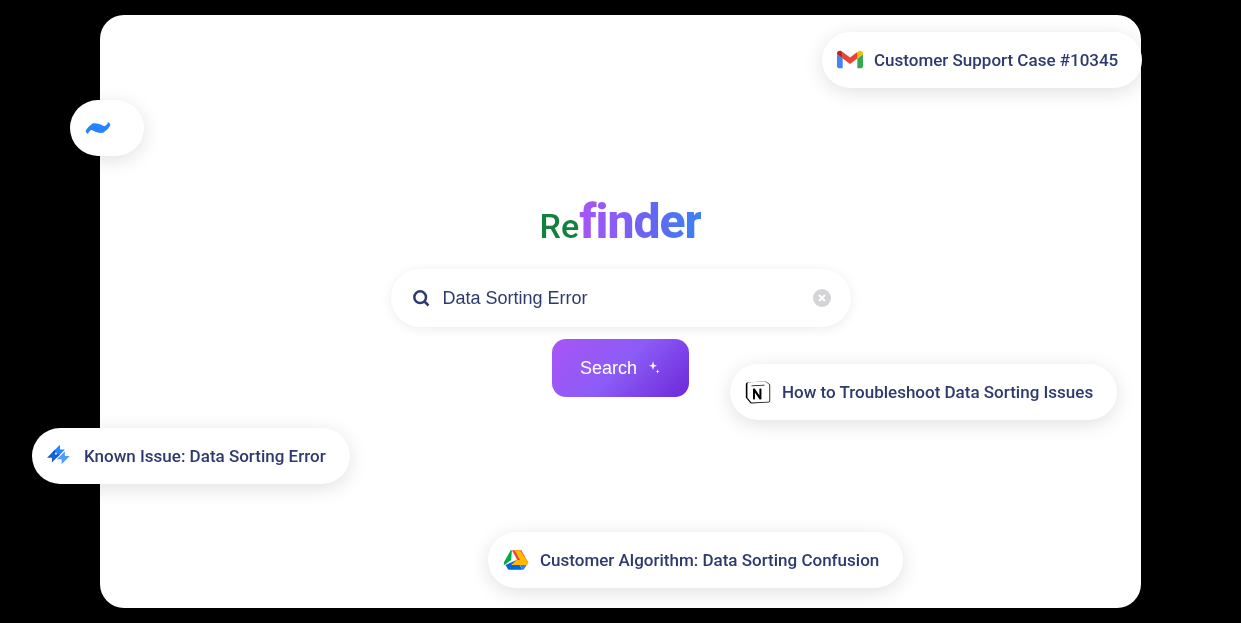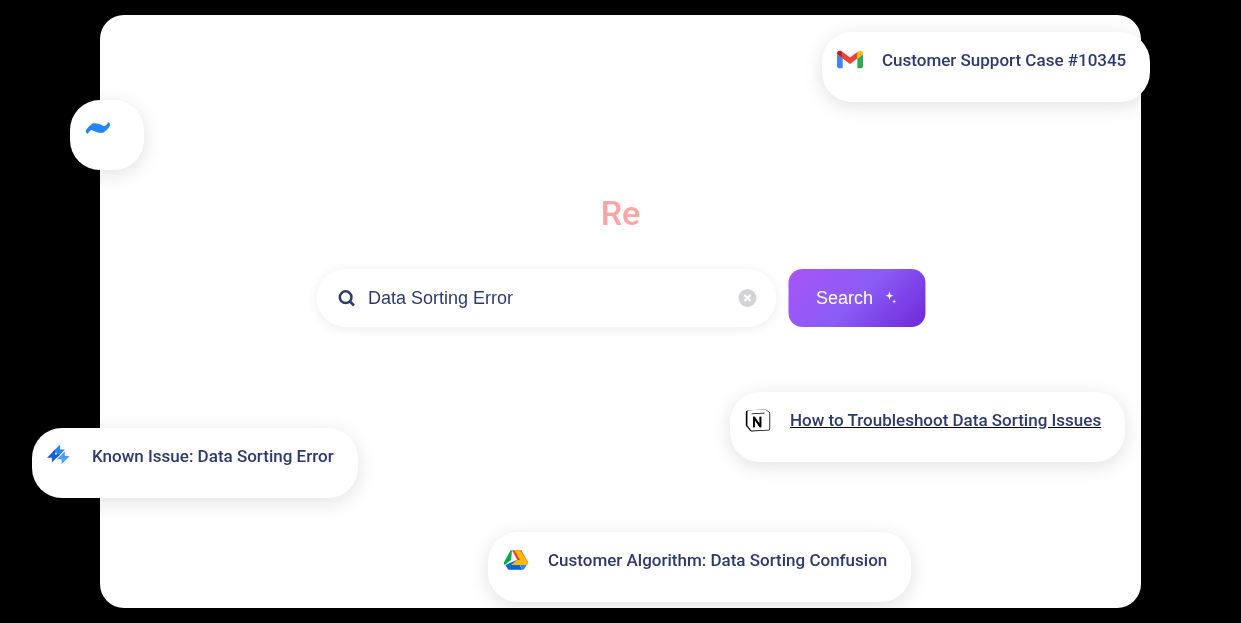--- a/index.html
+++ b/index.html
@@ -29,41 +29,42 @@
       position: absolute;
       left: 50%;
       top: 193px;
       transform: translateX(-50%);
       font-size: 44px;
       font-weight: 700;
       display: flex;
       align-items: baseline;
     }
     .logo-re {
-      color: #fca5a5;
+      color: #15803d;
       font-weight: 500;
       font-size: 34px;
     }
     .logo-finder {
       background: linear-gradient(90deg, #a855f7 0%, #8b5cf6 30%, #6366f1 60%, #3b82f6 100%);
       -webkit-background-clip: text;
       background-clip: text;
       -webkit-text-fill-color: transparent;
       font-size: 48px;
       font-weight: 800;
       letter-spacing: -1px;
     }
     .search-container {
       position: absolute;
       left: 50%;
       top: 269px;
       transform: translateX(-50%);
       display: flex;
       gap: 12px;
       align-items: center;
+      flex-direction: column;
     }
     .search-box {
       width: 460px;
       height: 58px;
       background: #fff;
       border-radius: 30px;
       box-shadow: 0 2px 12px rgba(0,0,0,0.08);
       display: flex;
       align-items: center;
       padding: 0 20px;
@@ -112,22 +113,22 @@
       width: 16px;
       height: 16px;
     }
     .result-pill {
       position: absolute;
       background: #fff;
       border-radius: 30px;
       box-shadow: 0 4px 20px rgba(0,0,0,0.12);
       display: flex;
       align-items: center;
-      padding: 6px 24px 20px 6px;
-      gap: 10px;
+      padding: 6px 24px 6px 6px;
+      gap: 2px;
       cursor: pointer;
     }
     .result-icon-wrap {
       width: 44px;
       height: 44px;
       border-radius: 50%;
       background: #fff;
       display: flex;
       align-items: center;
       justify-content: center;
@@ -135,30 +136,31 @@
     }
     .result-text {
       font-size: 17px;
       color: #2e3a6e;
       font-weight: 500;
       white-space: nowrap;
     }
     .pill-1 { left: 70px; top: 100px; }
     .pill-2 { left: 822px; top: 32px; }
     .pill-3 { left: 32px; top: 428px; }
-    .pill-4 { left: 730px; top: 392px; text-decoration: underline; }
+    .pill-4 { left: 730px; top: 364px; }
     .pill-5 { left: 488px; top: 532px; }
   </style>
 </head>
 <body>
 
 <div class="main-card"></div>
 
 <div class="logo">
   <span class="logo-re">Re</span>
+    <span class="logo-finder">finder</span>
 </div>
 
 <div class="search-container">
   <div class="search-box">
     <svg class="search-icon" viewBox="0 0 24 24" fill="none" stroke="#2e3a6e" stroke-width="3">
       <circle cx="11" cy="11" r="7"></circle>
       <line x1="21" y1="21" x2="16.5" y2="16.5"></line>
     </svg>
     <input class="search-input" type="text" value="Data Sorting Error" style="">
     <div class="clear-icon">

